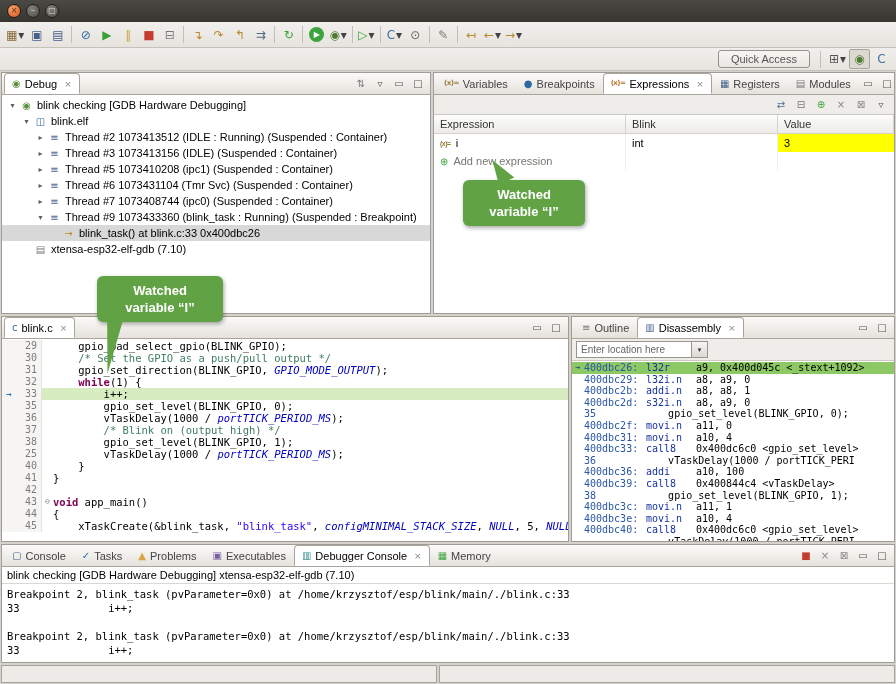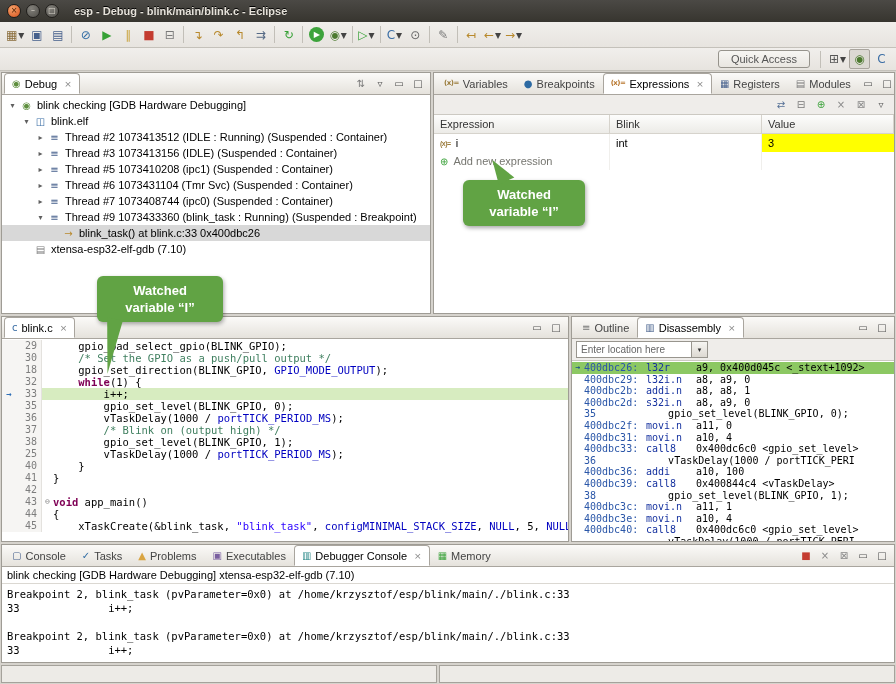--- a/index.html
+++ b/index.html
@@ -54,40 +54,40 @@
   .trow.selected{background:var(--sel,#d8d8d8)}
   .texp{width:13px;flex:none;text-align:center;font-size:8px;color:#5f5f5f}
   .ticn{width:15px;flex:none;text-align:center;font-size:10px}
   .ttxt{padding-left:3px}
 
   
   .viewbar{height:20px;flex:none;background:#efedea;border-bottom:1px solid #ccc9c2;display:flex;align-items:center;justify-content:flex-end;gap:2px;padding:0 4px}
   .etable{flex:1;background:#fff;display:flex;flex-direction:column;overflow:hidden}
   .ehead{display:flex;height:19px;flex:none;background:linear-gradient(#fdfdfc,#ecebe7);border-bottom:1px solid #d6d3cc;color:#333}
   .ehead .col{padding:3px 6px 0 6px;border-right:1px solid #d6d3cc}
-  .c1{width:176px;flex:none}.c2{width:152px;flex:none}.c3{flex:1}
+  .c1{width:192px;flex:none}.c2{width:152px;flex:none}.c3{flex:1}
   .erow{display:flex;height:18px;flex:none;align-items:stretch}
   .ecell{padding:0 6px;display:flex;align-items:center;border-right:1px solid #f0efec;overflow:hidden;white-space:nowrap}
   .xicn{font-size:7px;font-weight:bold;color:#9a7b3a;margin-right:5px;letter-spacing:-0.5px}
   .addicn{font-size:10px;color:#3da33c;margin-right:5px}
   .addlbl{color:#767670}
 
   
   .edbody{flex:1;background:#fff;overflow:hidden;font-family:"DejaVu Sans Mono",monospace;font-size:10.5px;position:relative;padding-top:1px}
   .eline{display:flex;height:12px;line-height:12px;white-space:pre}
   .lmark{width:14px;flex:none;text-align:center;font-size:9px;font-weight:bold;color:#2f6fb7;background:#f6f5f3}
   .lnum{width:26px;flex:none;text-align:right;padding-right:4px;color:#7d7d7d;background:#f6f5f3;border-right:1px solid #e4e2de;font-size:10px}
   .lfold{width:11px;flex:none;text-align:center;color:#888;font-size:8px}
   .lcode{flex:1}
   .eline.current .lcode,.eline.current .lfold{background:var(--curline,#d7ecc0)}
   .tk-p{color:#000}
   .tk-k{color:#7f0055;font-weight:bold}
   .tk-c{color:#3f7f5f}
   .tk-s{color:#2a00ff}
-  .tk-m{color:#0000c0;}
+  .tk-m{color:#0000c0;font-style:italic}
 
   
   .locbar{height:22px;flex:none;background:#efedea;border-bottom:1px solid #ccc9c2;display:flex;align-items:center;padding:0 4px}
   .locinput{width:116px;height:17px;border:1px solid #98958e;background:#fff;color:#666;font-size:10px;padding:0 4px;font-family:"Liberation Sans",sans-serif}
   .locdd{width:16px;height:17px;border:1px solid #98958e;border-left:0;background:linear-gradient(#f6f5f2,#ddd9d2);display:inline-flex;align-items:center;justify-content:center;font-size:7px;color:#333}
   .disbody{flex:1;background:#fff;overflow:hidden;font-family:"DejaVu Sans Mono",monospace;font-size:10px;padding-top:1px}
   .drow{height:11.6px;line-height:11.6px;display:flex;white-space:pre}
   .drow.current{background:var(--disline,#8cc863)}
   .dmark{width:12px;flex:none;text-align:center;font-size:8px;color:#164a8c;font-weight:bold}
   .daddr{width:62px;flex:none;color:#2a56a8}
@@ -115,21 +115,20 @@
 </style>
 </head>
 <body>
 
 <div class="screen" id="screen" style="--callout: #61a344; --curline: #d7ecc0; --disline: #8cc863; --sel: #d8d8d8;">
 
   <div class="titlebar">
     <span class="wbtn close">×</span>
     <span class="wbtn">–</span>
     <span class="wbtn">□</span>
-    <span class="wtitle">esp - Debug - blink/main/blink.c - Eclipse</span>
   </div>
 
   <div class="tbar row1" id="toolbar-main">
       <span class="tico">
         <i class="ig" style="color: rgb(138, 109, 59);">▦</i>
         <i class="dd">▾</i>
       </span>
       <span class="tico">
         <i class="ig" style="color: rgb(70, 96, 140);">▣</i>
       </span>
@@ -406,21 +405,21 @@
                 <i class="ig" style="color: rgb(85, 85, 85);">▭</i>
               </span>
               <span class="pbtn">
                 <i class="ig" style="color: rgb(85, 85, 85);">□</i>
               </span>
             </span>
         </div>
         <div class="edbody" id="editor-lines">
             <div class="eline"><span class="lmark"></span><span class="lnum">29</span><span class="lfold"></span><span class="lcode"><span class="tk-p">    gpio_pad_select_gpio(BLINK_GPIO);</span></span></div>
             <div class="eline"><span class="lmark"></span><span class="lnum">30</span><span class="lfold"></span><span class="lcode"><span class="tk-c">    /* Set the GPIO as a push/pull output */</span></span></div>
-            <div class="eline"><span class="lmark"></span><span class="lnum">18</span><span class="lfold"></span><span class="lcode"><span class="tk-p">    gpio_set_direction(BLINK_GPIO, </span><span class="tk-m">GPIO_MODE_OUTPUT</span><span class="tk-p">);</span></span></div>
+            <div class="eline"><span class="lmark"></span><span class="lnum">31</span><span class="lfold"></span><span class="lcode"><span class="tk-p">    gpio_set_direction(BLINK_GPIO, </span><span class="tk-m">GPIO_MODE_OUTPUT</span><span class="tk-p">);</span></span></div>
             <div class="eline"><span class="lmark"></span><span class="lnum">32</span><span class="lfold"></span><span class="lcode"><span class="tk-p">    </span><span class="tk-k">while</span><span class="tk-p">(1) {</span></span></div>
             <div class="eline current"><span class="lmark">→</span><span class="lnum">33</span><span class="lfold"></span><span class="lcode"><span class="tk-p">        i++;</span></span></div>
             <div class="eline"><span class="lmark"></span><span class="lnum">35</span><span class="lfold"></span><span class="lcode"><span class="tk-p">        gpio_set_level(BLINK_GPIO, 0);</span></span></div>
             <div class="eline"><span class="lmark"></span><span class="lnum">36</span><span class="lfold"></span><span class="lcode"><span class="tk-p">        vTaskDelay(1000 / </span><span class="tk-m">portTICK_PERIOD_MS</span><span class="tk-p">);</span></span></div>
             <div class="eline"><span class="lmark"></span><span class="lnum">37</span><span class="lfold"></span><span class="lcode"><span class="tk-c">        /* Blink on (output high) */</span></span></div>
             <div class="eline"><span class="lmark"></span><span class="lnum">38</span><span class="lfold"></span><span class="lcode"><span class="tk-p">        gpio_set_level(BLINK_GPIO, 1);</span></span></div>
             <div class="eline"><span class="lmark"></span><span class="lnum">25</span><span class="lfold"></span><span class="lcode"><span class="tk-p">        vTaskDelay(1000 / </span><span class="tk-m">portTICK_PERIOD_MS</span><span class="tk-p">);</span></span></div>
             <div class="eline"><span class="lmark"></span><span class="lnum">40</span><span class="lfold"></span><span class="lcode"><span class="tk-p">    }</span></span></div>
             <div class="eline"><span class="lmark"></span><span class="lnum">41</span><span class="lfold"></span><span class="lcode"><span class="tk-p">}</span></span></div>
             <div class="eline"><span class="lmark"></span><span class="lnum">42</span><span class="lfold"></span><span class="lcode"></span></div>

